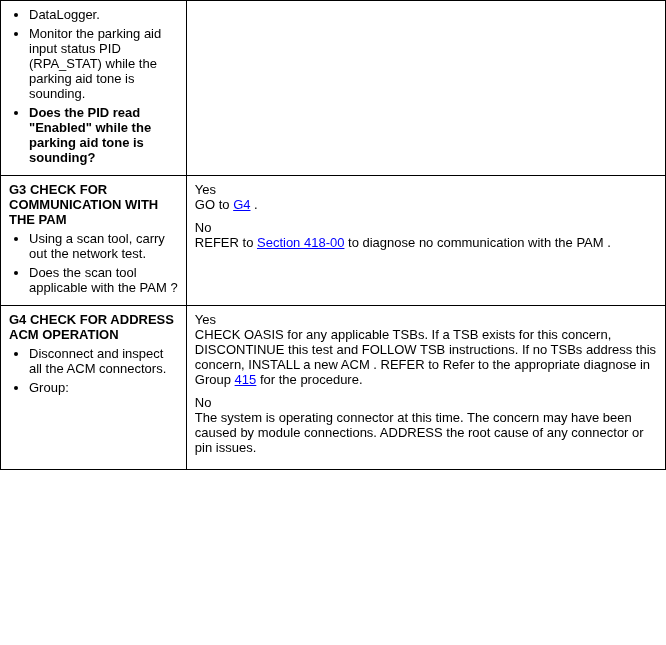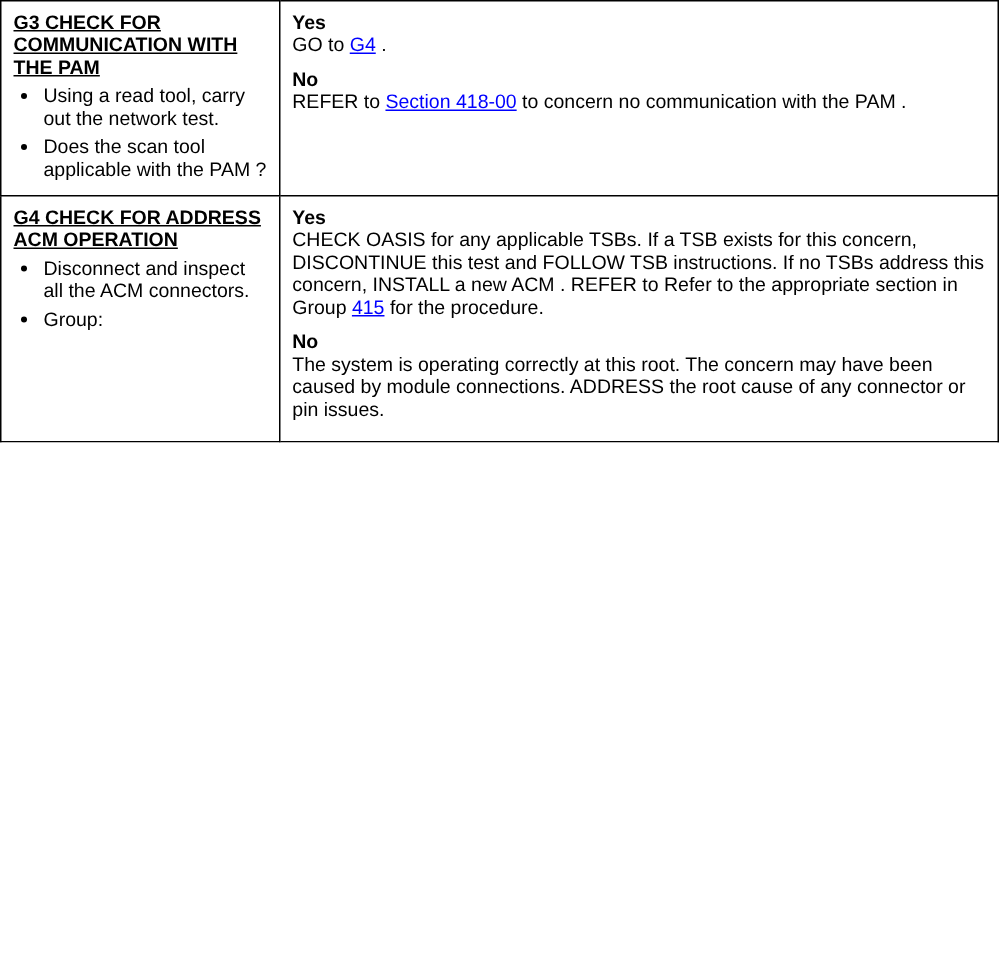--- a/index.html
+++ b/index.html
@@ -20,79 +20,89 @@
     }
     .left-col {
       width: 186px;
     }
     .right-col {
       width: 480px;
     }
     .section-title {
       font-weight: bold;
       margin-bottom: 4px;
-      text-decoration: underline;
     }
     ul {
       margin-left: 16px;
       padding-left: 4px;
     }
     ul li {
       margin-bottom: 4px;
     }
     .response-block {
       margin-bottom: 8px;
     }
     .response-label {
-      font-weight: bold;
+      font-weight: normal;
     }
     a {
       color: #00f;
     }
   </style>
 </head>
 <body>
 
 <table>
 
   <tbody>
+      <tr>
+    <td class="left-col">
+      <ul>
+        <li>DataLogger.</li>
+        <li>Monitor the parking aid input status PID (RPA_STAT) while the parking aid tone is sounding.</li>
+        <li><strong>Does the PID read "Enabled" while the parking aid tone is sounding?</strong></li>
+      </ul>
+    </td>
+    <td class="right-col">
+    </td>
+  </tr>
 
   <tr>
     <td class="left-col">
       <div class="section-title">G3 CHECK FOR COMMUNICATION WITH THE PAM</div>
       <ul>
-        <li>Using a read tool, carry out the network test.</li>
+        <li>Using a scan tool, carry out the network test.</li>
         <li>Does the scan tool applicable with the PAM ?</li>
       </ul>
     </td>
     <td class="right-col">
       <div class="response-block">
         <span class="response-label">Yes</span><br>
         <span>GO to </span><a href="#G4">G4</a><span> .</span>
       </div>
       <div class="response-block">
         <span class="response-label">No</span><br>
-        <span>REFER to </span><a href="#section-418-00">Section 418-00</a><span> to concern no communication with the PAM .</span>
+        <span>REFER to </span><a href="#section-418-00">Section 418-00</a><span> to diagnose no communication with the PAM .</span>
       </div>
     </td>
   </tr>
 
   <tr>
     <td class="left-col">
       <div class="section-title">G4 CHECK FOR ADDRESS ACM OPERATION</div>
       <ul>
         <li>Disconnect and inspect all the ACM connectors.</li>
         <li>Group:</li>
       </ul>
     </td>
     <td class="right-col">
       <div class="response-block">
         <span class="response-label">Yes</span><br>
-        <span>CHECK OASIS for any applicable TSBs. If a TSB exists for this concern, DISCONTINUE this test and FOLLOW TSB instructions. If no TSBs address this concern, INSTALL a new ACM . REFER to Refer to the appropriate section in Group </span><a href="#415">415</a><span> for the procedure.</span>
+        <span>CHECK OASIS for any applicable TSBs. If a TSB exists for this concern, DISCONTINUE this test and FOLLOW TSB instructions. If no TSBs address this concern, INSTALL a new ACM . REFER to Refer to the appropriate diagnose in Group </span><a href="#415">415</a><span> for the procedure.</span>
       </div>
       <div class="response-block">
         <span class="response-label">No</span><br>
-        <span>The system is operating correctly at this root. The concern may have been caused by module connections. ADDRESS the root cause of any connector or pin issues.</span>
+        <span>The system is operating connector at this time. The concern may have been caused by module connections. ADDRESS the root cause of any connector or pin issues.</span>
       </div>
     </td>
   </tr>
 </tbody>
   </table>
 
 </body></html>

